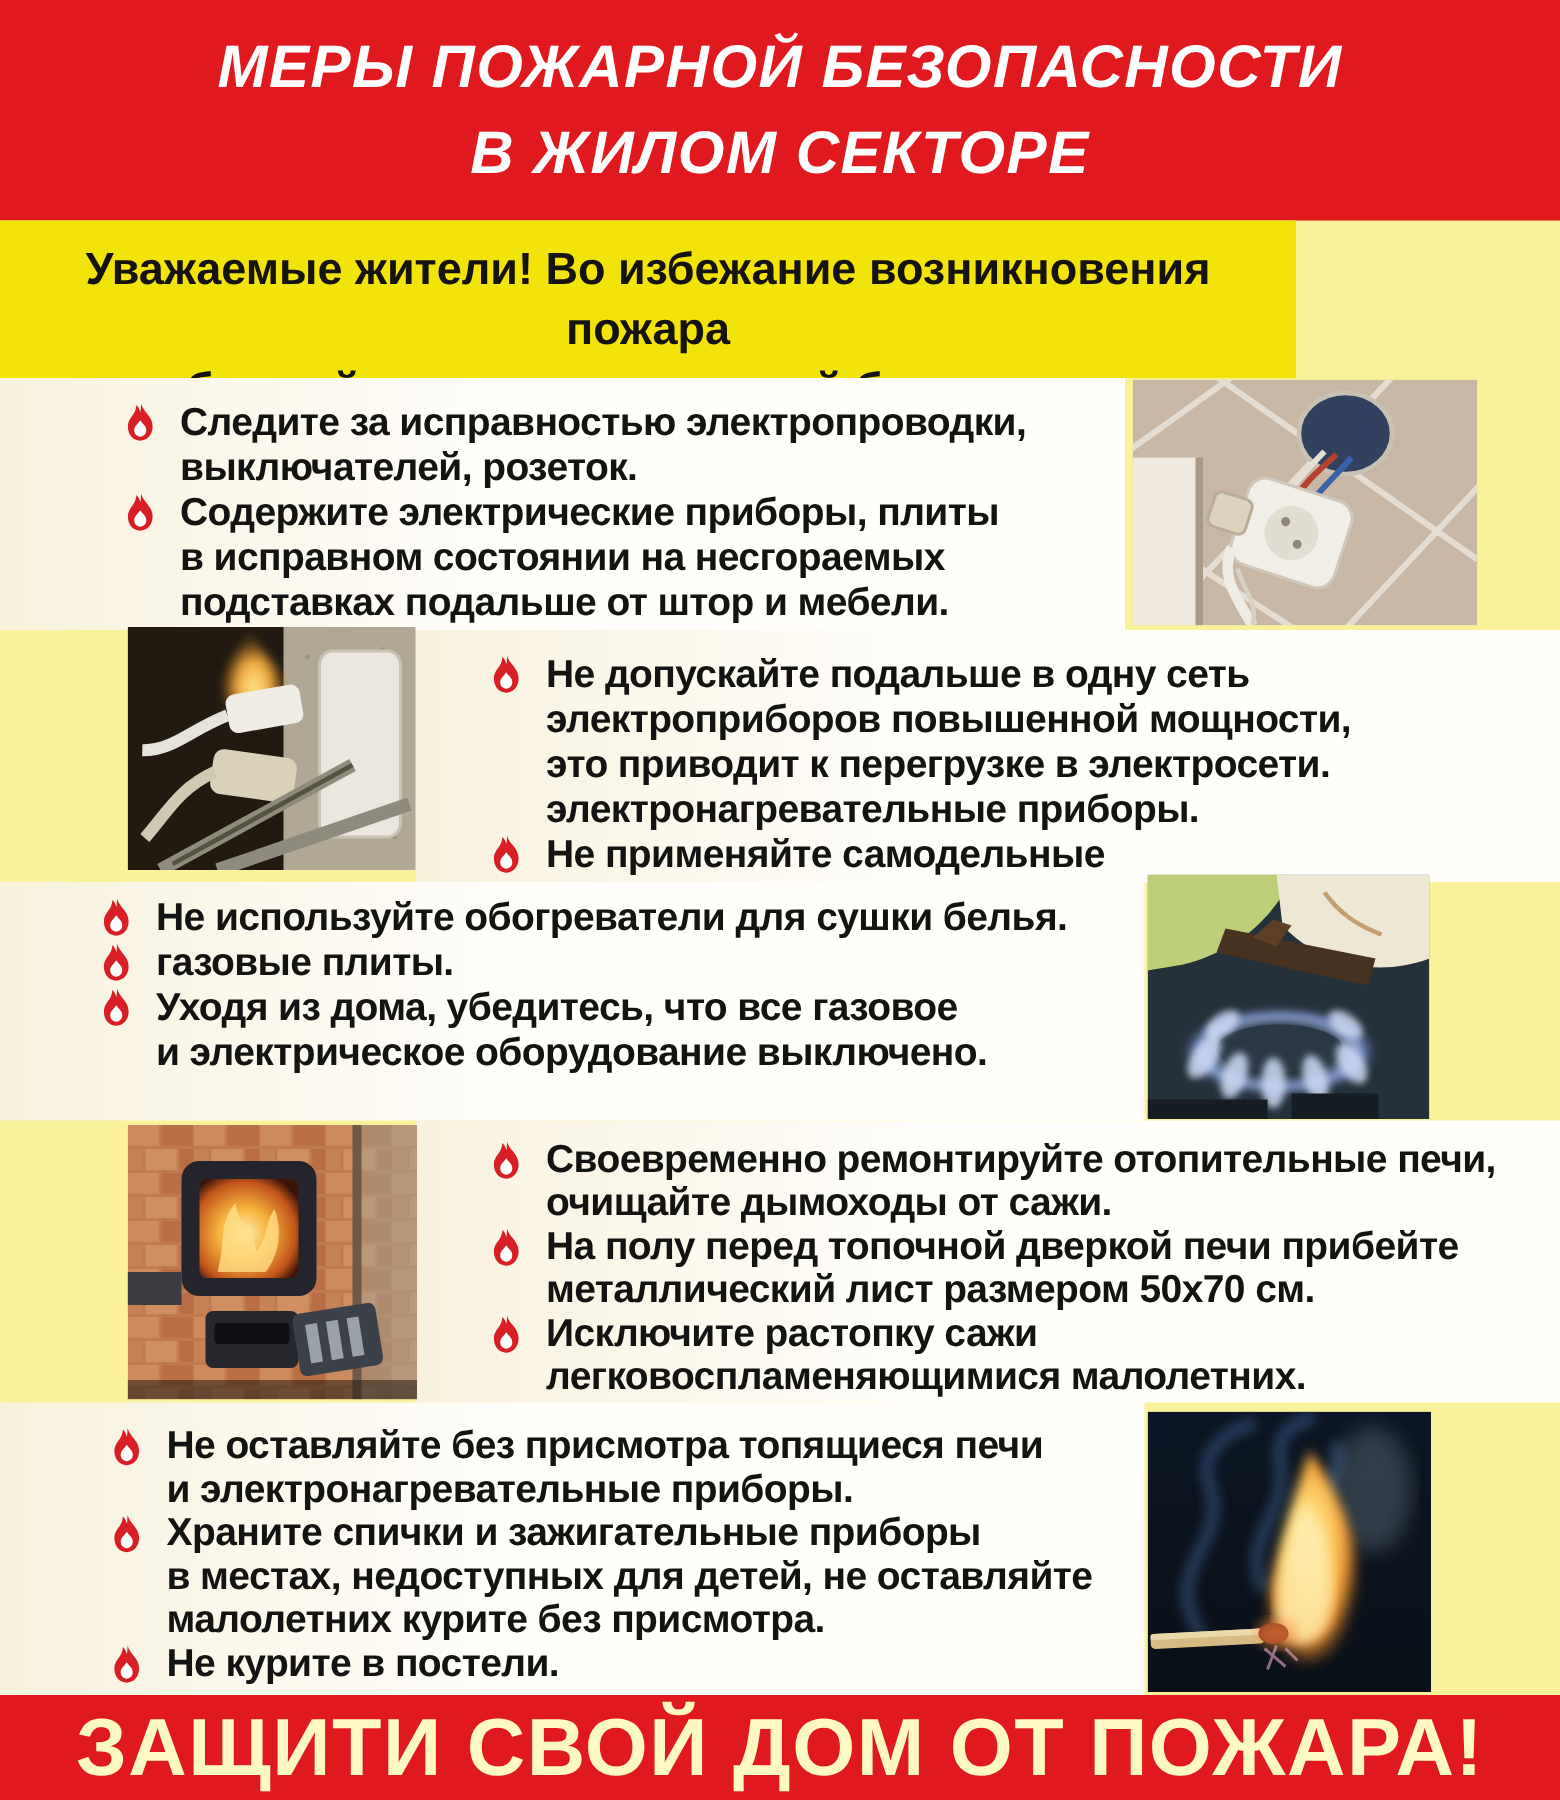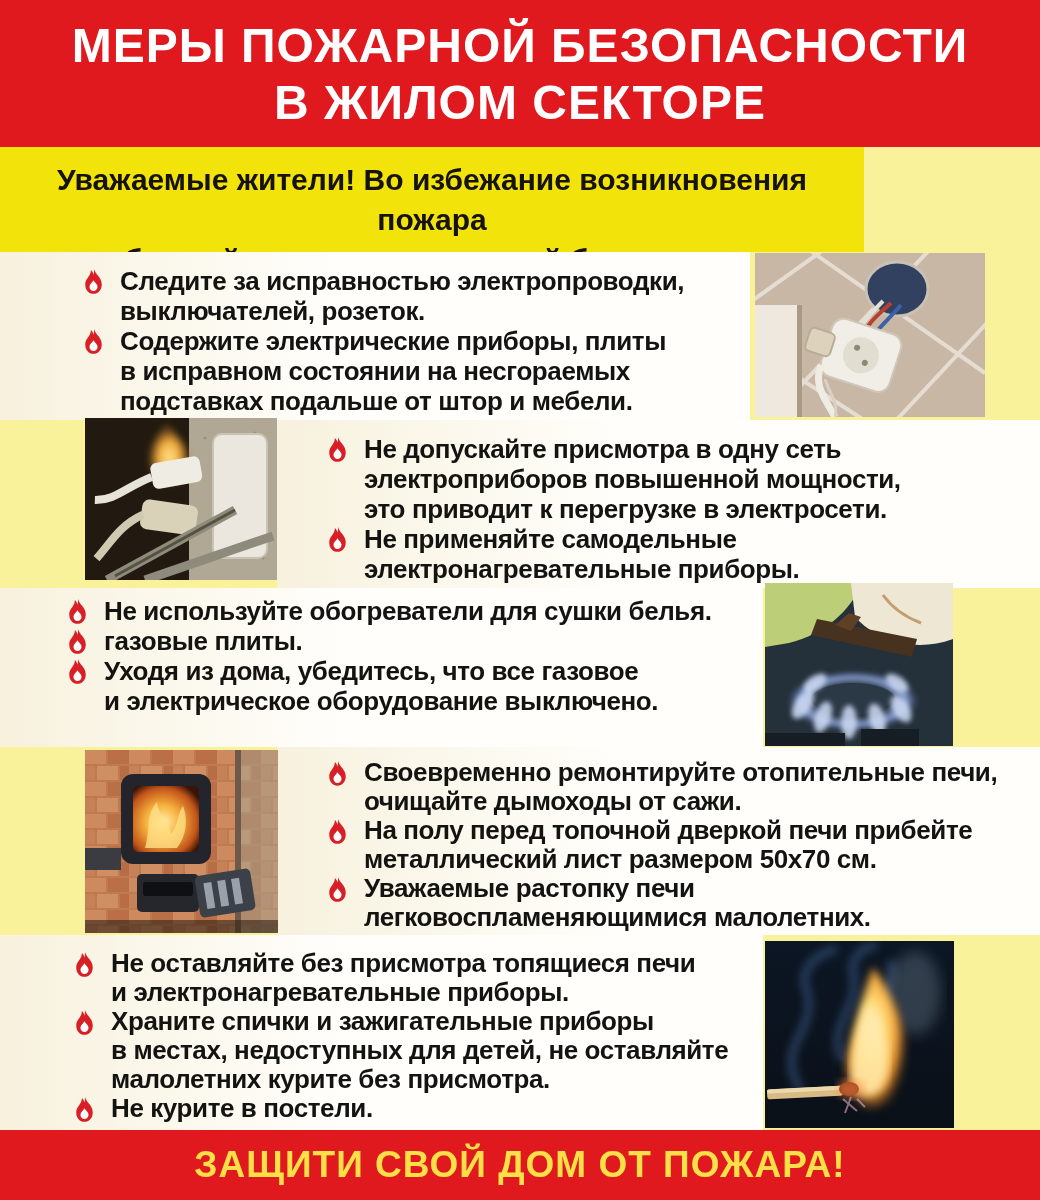--- a/index.html
+++ b/index.html
@@ -1,21 +1,21 @@
 <!DOCTYPE html>
 <html><head>
 <meta charset="utf-8">
 <style>
   html,body{margin:0;padding:0;background:#777;}
   .page{position:relative;width:1040px;height:1200px;margin:0 auto;overflow:hidden;
         background:#faf29b;font-family:"Liberation Sans",sans-serif;}
 
   .header{position:absolute;left:0;top:0;width:1040px;height:147px;background:#e0191f;
           color:#ffffff;text-align:center;font-weight:bold;}
-  .header .hl{font-size:48px;line-height:57px;letter-spacing:1px;}
+  .header .hl{font-size:40px;line-height:57px;letter-spacing:1px;font-style:italic;}
   .header .hl1{padding-top:17px;}
 
   .band{position:absolute;left:0;top:147px;width:864px;height:105px;background:#f2e30b;
         color:#16130e;text-align:center;font-weight:bold;}
   .band .bl{font-size:30px;line-height:40px;}
   .band .bl1{padding-top:13px;}
 
   .content{position:absolute;left:0;top:252px;width:888px;height:878px;background:#faf29b;}
 
   .wb{position:absolute;background:linear-gradient(90deg,#f7f1dd 0%,#fffefb 45%);}
@@ -38,21 +38,21 @@
   .t2{left:326px;top:182px;}
   .t3{left:66px; top:344px;}
   .t4{left:326px;top:506px;}
   .t5{left:73px; top:697px;}
   .tline{position:relative;padding-left:38px;font-size:26px;line-height:30px;
          letter-spacing:-0.4px;white-space:nowrap;}
   .tight .tline{line-height:29px;}
   .flame{position:absolute;left:0;top:2px;width:23px;height:27px;}
 
   .footer{position:absolute;left:0;top:1130px;width:1040px;height:70px;background:#e0191f;
-          color:#fde047;text-align:center;font-weight:bold;font-size:37px;line-height:70px;
+          color:#fef9c3;text-align:center;font-weight:bold;font-size:54px;line-height:70px;
           letter-spacing:1px;}
 </style>
 </head>
 <body>
 
 <svg width="0" height="0" style="position:absolute" aria-hidden="true">
   <defs>
     <symbol id="flameSym" viewBox="0 0 24 28">
       <path fill="#d81f26" d="M12.6 1 C13.8 6.8 20.6 9.6 20.6 17 C20.6 23 16.6 26.8 11.9 26.8
         C7.2 26.8 3.4 23 3.4 17 C3.4 12.6 6.2 10.3 7.7 7.6 C8.6 6 9.2 4.2 9.3 2
@@ -274,27 +274,27 @@
       <div class="tline"><svg class="flame">
             <use href="#flameSym"></use>
           </svg><span>Содержите электрические приборы, плиты</span></div>
       <div class="tline"><span>в исправном состоянии на несгораемых</span></div>
       <div class="tline"><span>подставках подальше от штор и мебели.</span></div>
     </div>
 
     <div class="txt t2">
       <div class="tline"><svg class="flame">
             <use href="#flameSym"></use>
-          </svg><span>Не допускайте присмотра в одну сеть</span></div>
+          </svg><span>Не допускайте подальше в одну сеть</span></div>
       <div class="tline"><span>электроприборов повышенной мощности,</span></div>
       <div class="tline"><span>это приводит к перегрузке в электросети.</span></div>
+      <div class="tline"><span>электронагревательные приборы.</span></div>
       <div class="tline"><svg class="flame">
             <use href="#flameSym"></use>
           </svg><span>Не применяйте самодельные</span></div>
-      <div class="tline"><span>электронагревательные приборы.</span></div>
     </div>
 
     <div class="txt t3">
       <div class="tline"><svg class="flame">
             <use href="#flameSym"></use>
           </svg><span>Не используйте обогреватели для сушки белья.</span></div>
       <div class="tline"><svg class="flame">
             <use href="#flameSym"></use>
           </svg></div>
       <div class="tline"><span>газовые плиты.</span></div>
@@ -308,21 +308,21 @@
       <div class="tline"><svg class="flame">
             <use href="#flameSym"></use>
           </svg><span>Своевременно ремонтируйте отопительные печи,</span></div>
       <div class="tline"><span>очищайте дымоходы от сажи.</span></div>
       <div class="tline"><svg class="flame">
             <use href="#flameSym"></use>
           </svg><span>На полу перед топочной дверкой печи прибейте</span></div>
       <div class="tline"><span>металлический лист размером 50х70 см.</span></div>
       <div class="tline"><svg class="flame">
             <use href="#flameSym"></use>
-          </svg><span>Уважаемые растопку печи</span></div>
+          </svg><span>Исключите растопку сажи</span></div>
       <div class="tline"><span>легковоспламеняющимися малолетних.</span></div>
     </div>
 
     <div class="txt t5 tight">
       <div class="tline"><svg class="flame">
             <use href="#flameSym"></use>
           </svg><span>Не оставляйте без присмотра топящиеся печи</span></div>
       <div class="tline"><span>и электронагревательные приборы.</span></div>
       <div class="tline"><svg class="flame">
             <use href="#flameSym"></use>

